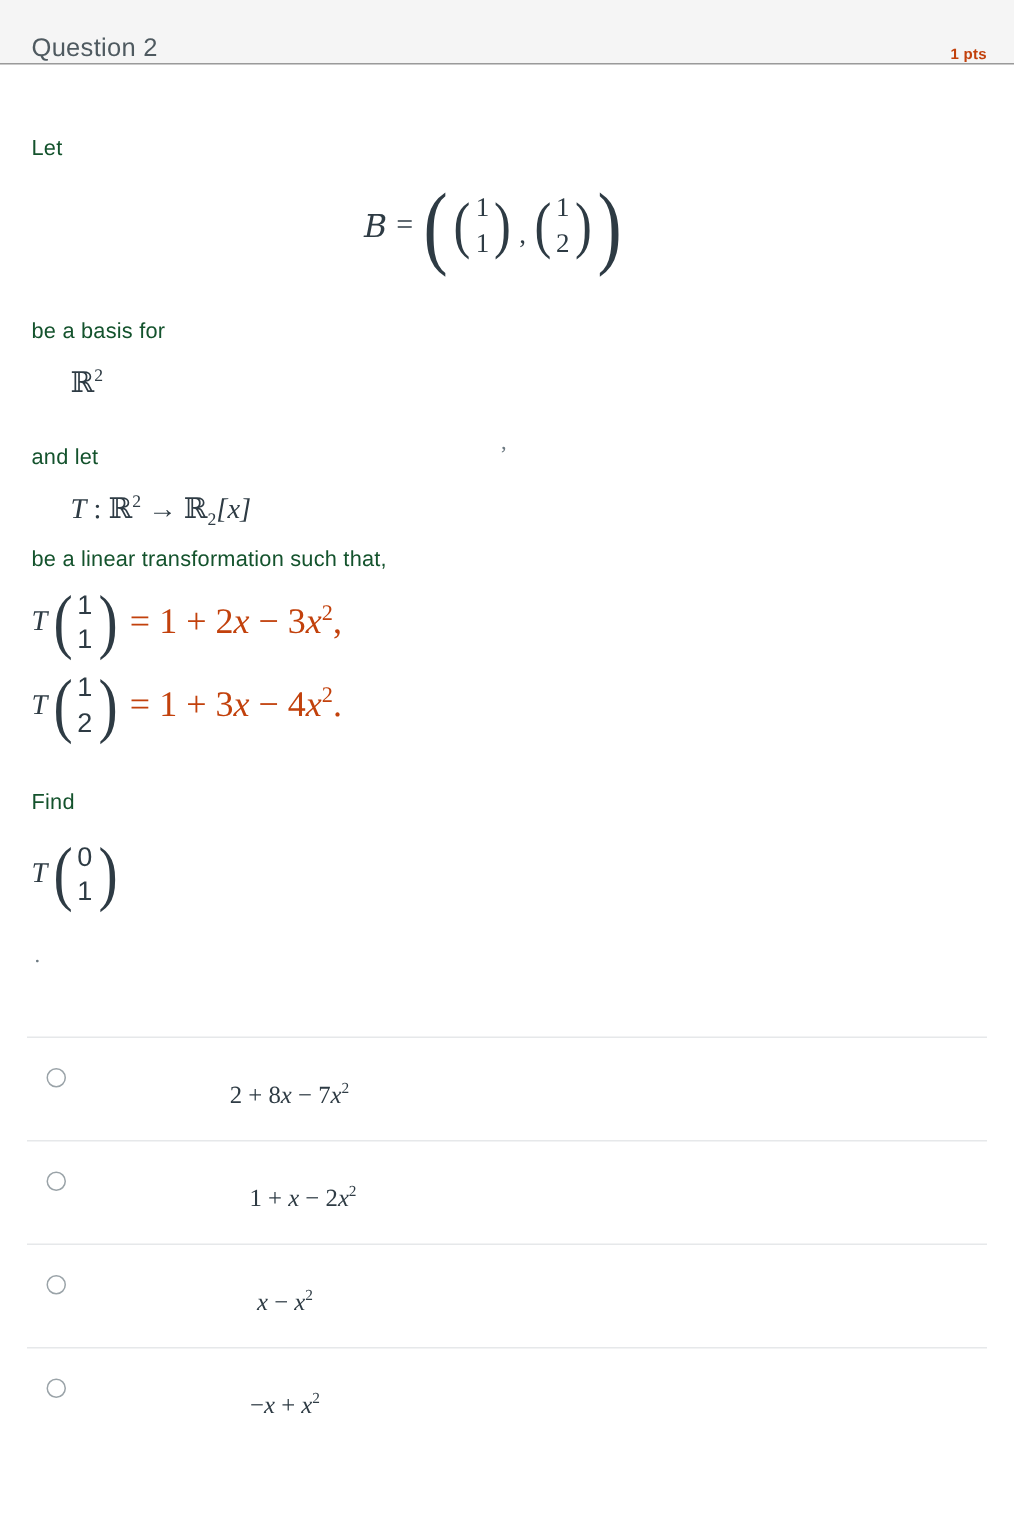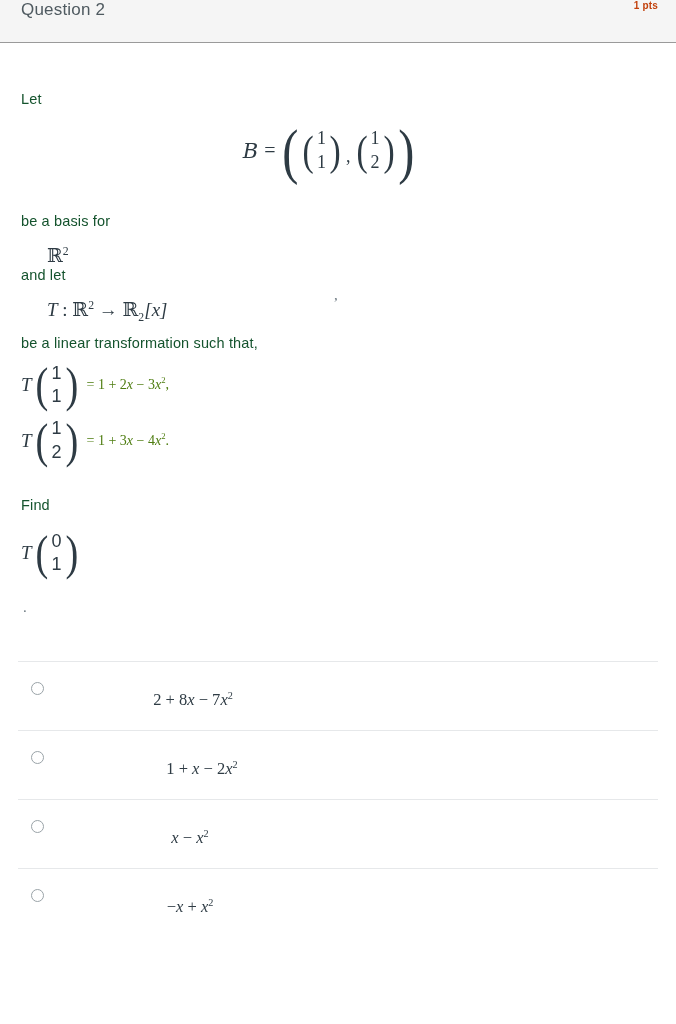--- a/index.html
+++ b/index.html
@@ -16,21 +16,21 @@
   }
 
   
   .q-header {
     box-sizing: border-box;
     width: 676px;
     height: 43px;
     background: #f5f5f5;
     border-bottom: 1px solid #9a9a9a;
     display: flex;
-    align-items: flex-start;
+    align-items: flex-end;
     justify-content: space-between;
     padding: 0 18px 0 21px;
   }
   .q-header .q-title {
     font-size: 17px;
     color: #4f5a60;
     font-weight: 400;
     letter-spacing: .2px;
   }
   .q-header .q-points {
@@ -48,21 +48,21 @@
   }
   .prose {
     font-size: 14.5px;
     color: #14532d;
     line-height: 1.45;
     font-weight: 400;
     letter-spacing: .15px;
   }
   .pad-let       { margin-top: 46px; }
   .pad-basis     { margin-top: 36px; }
-  .pad-andlet    { }
+  .pad-andlet    { margin-top: 30px; }
   .pad-belt      { margin-top: 14px; }
   .pad-find      { margin-top: 30px; }
 
   
   .math {
     font-family: "Liberation Serif", "DejaVu Serif", serif;
     color: #2e3b44;
     font-size: 19px;
     line-height: 1;
     white-space: nowrap;
@@ -161,22 +161,22 @@
   }
   .t-letter {
     font-family: "Liberation Serif", "DejaVu Serif", serif;
     font-style: italic;
     font-size: 19px;
     color: #2e3b44;
     margin-right: 2px;
   }
   .rhs {
     font-family: "Liberation Serif", "DejaVu Serif", serif;
-    font-size: 14px;
-    color: #4d7c0f;
+    font-size: 24px;
+    color: #c2410c;
     margin-left: 7px;
     white-space: nowrap;
   }
 
   
   .answers {
     margin-top: 45px;
     padding: 0 18px 0 18px;
   }
   .answer-row {

